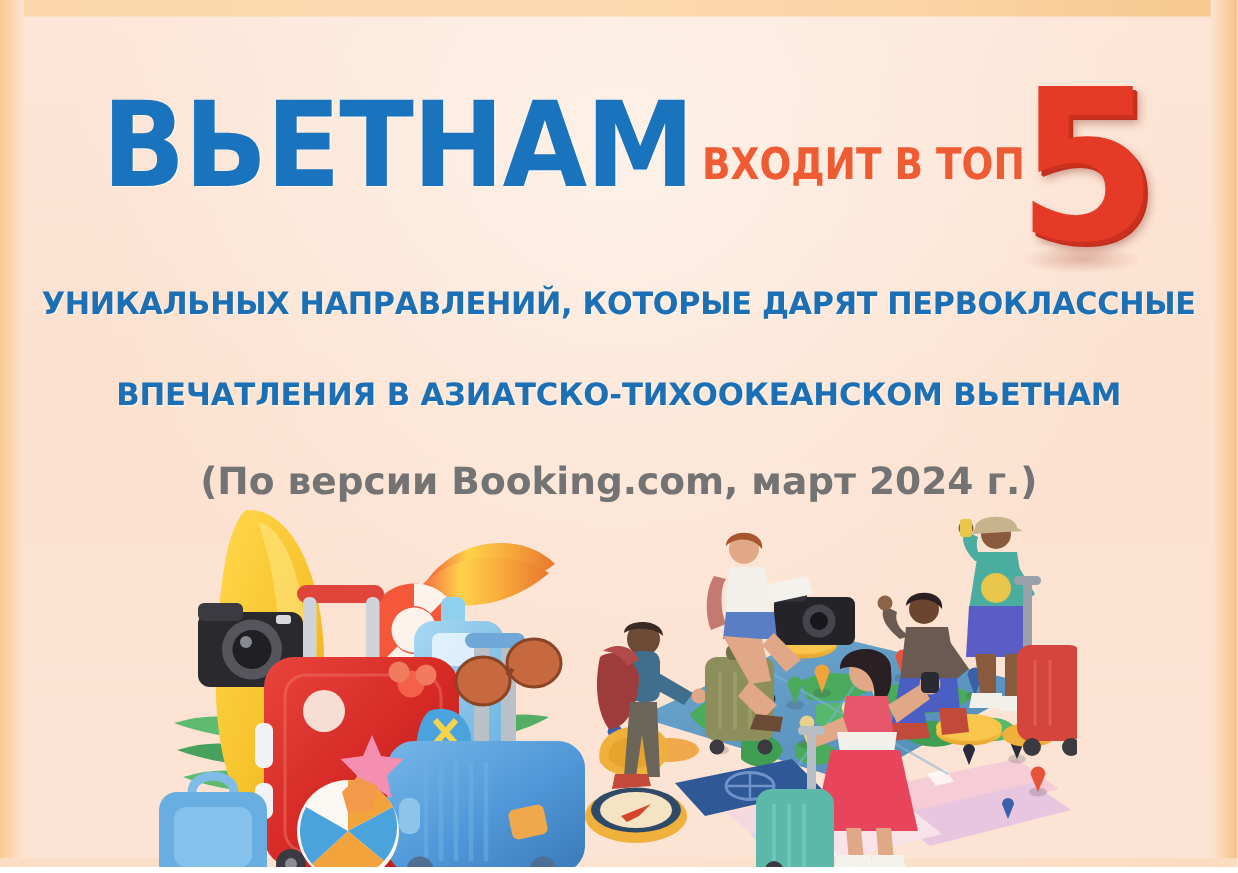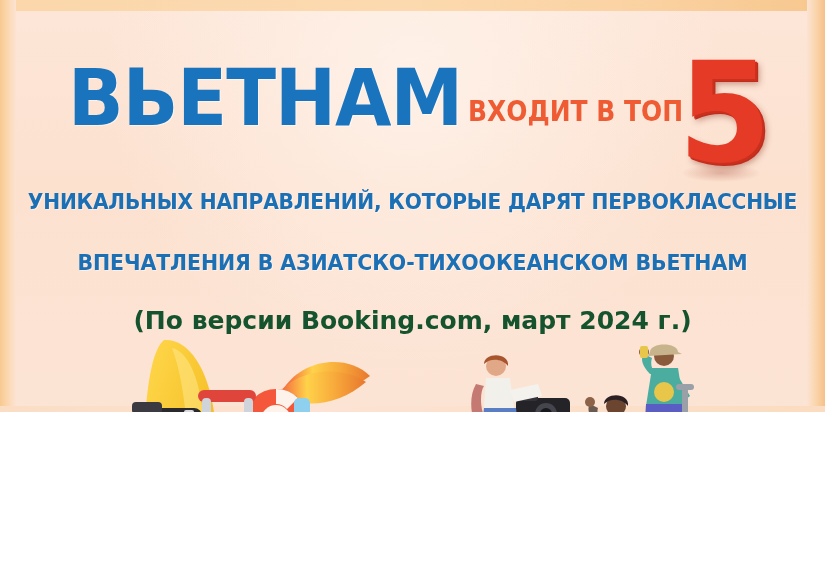--- a/index.html
+++ b/index.html
@@ -3,21 +3,21 @@
 <meta charset="utf-8">
 <style>
   * { box-sizing: border-box; margin: 0; padding: 0; }
   html, body {
     width: 825px; height: 582px;
     overflow: hidden;
     font-family: "Liberation Sans", sans-serif;
   }
   #poster {
     position: relative;
-    width: 825px; height: 412px;
+    width: 825px; height: 578px;
     background: #fce3d3;
     overflow: hidden;
   }
   
   .band-top {
     position: absolute; top: 0; left: 0; width: 825px; height: 11px;
     background: linear-gradient(90deg,#fbd7ab 0%,#fbd8ad 25%,#fcd9ae 50%,#fbd3a4 75%,#f7c78e 100%);
   }
   .band-left {
     position: absolute; top: 0; left: 0; width: 16px; height: 582px;
@@ -95,21 +95,21 @@
     font-weight: 700;
     color: #1a6fb5;
     font-family: "DejaVu Sans", sans-serif;
     white-space: nowrap;
     text-shadow: 1px 1px 0 rgba(255,255,255,.45);
   }
   .sub-1 { top: 190px; font-size: 20.5px; letter-spacing: -.2px; transform: scaleX(.985); }
   .sub-2 { top: 251px; font-size: 20.5px; letter-spacing: -.1px; }
   .attribution {
     position: absolute; top: 306px; width: 825px; text-align: center;
-    font-size: 25px; font-weight: 700; color: #14532d;
+    font-size: 25px; font-weight: 700; color: #737373;
     font-family: "DejaVu Sans", sans-serif;
     white-space: nowrap;
   }
 
   
   .illus { position: absolute; }
   .illus-left  { left: 98px;  top: 332px; width: 300px; height: 250px; }
   .illus-right { left: 388px; top: 330px; width: 330px; height: 252px; }
   .illus svg { display: block; }
 </style>

